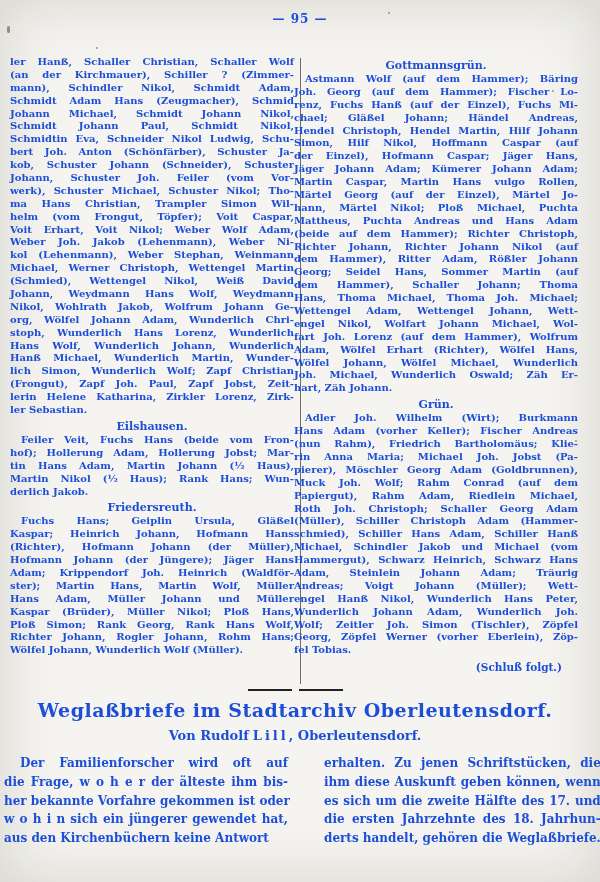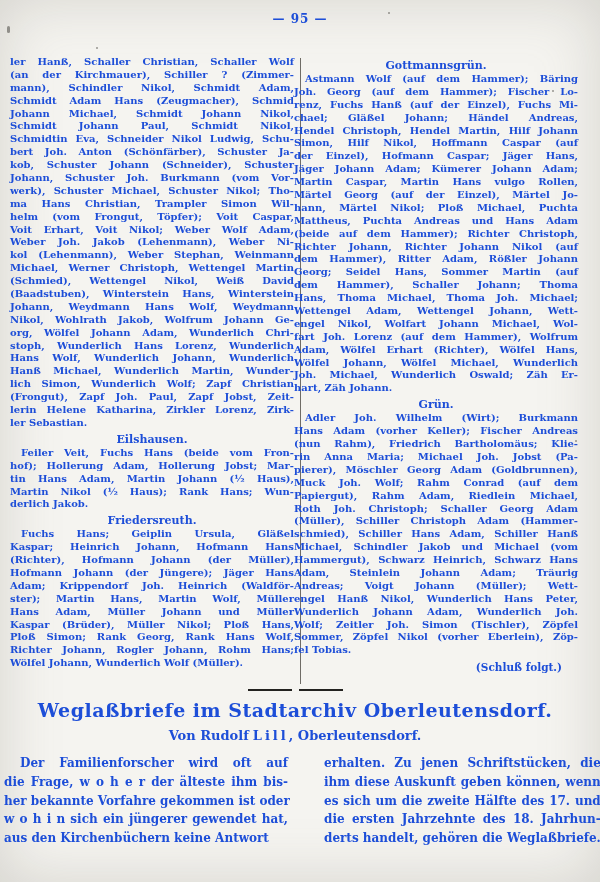--- a/index.html
+++ b/index.html
@@ -50,30 +50,29 @@
         <div>
             <div class="line">ler Hanß, Schaller Christian, Schaller Wolf</div>
             <div class="line">(an der Kirchmauer), Schiller ? (Zimmer-</div>
             <div class="line">mann), Schindler Nikol, Schmidt Adam,</div>
             <div class="line">Schmidt Adam Hans (Zeugmacher), Schmid</div>
             <div class="line">Johann Michael, Schmidt Johann Nikol,</div>
             <div class="line">Schmidt Johann Paul, Schmidt Nikol,</div>
             <div class="line">Schmidtin Eva, Schneider Nikol Ludwig, Schu-</div>
             <div class="line">bert Joh. Anton (Schönfärber), Schuster Ja-</div>
             <div class="line">kob, Schuster Johann (Schneider), Schuster</div>
-            <div class="line">Johann, Schuster Joh. Burkmann (vom Vor-</div>
+            <div class="line">Johann, Schuster Joh. Feiler (vom Vor-</div>
             <div class="line">werk), Schuster Michael, Schuster Nikol; Tho-</div>
             <div class="line">ma Hans Christian, Trampler Simon Wil-</div>
             <div class="line">helm (vom Frongut, Töpfer); Voit Caspar,</div>
             <div class="line">Voit Erhart, Voit Nikol; Weber Wolf Adam,</div>
             <div class="line">Weber Joh. Jakob (Lehenmann), Weber Ni-</div>
             <div class="line">kol (Lehenmann), Weber Stephan, Weinmann</div>
             <div class="line">Michael, Werner Christoph, Wettengel Martin</div>
             <div class="line">(Schmied), Wettengel Nikol, Weiß David</div>
-            <div class="line">(Baadstuben), Winterstein Hans, Winterstein</div>
             <div class="line">Johann, Weydmann Hans Wolf, Weydmann</div>
             <div class="line">Nikol, Wohlrath Jakob, Wolfrum Johann Ge-</div>
             <div class="line">org, Wölfel Johann Adam, Wunderlich Chri-</div>
             <div class="line">stoph, Wunderlich Hans Lorenz, Wunderlich</div>
             <div class="line">Hans Wolf, Wunderlich Johann, Wunderlich</div>
             <div class="line">Hanß Michael, Wunderlich Martin, Wunder-</div>
             <div class="line">lich Simon, Wunderlich Wolf; Zapf Christian</div>
             <div class="line">(Frongut), Zapf Joh. Paul, Zapf Jobst, Zeit-</div>
             <div class="line">lerin Helene Katharina, Zirkler Lorenz, Zirk-</div>
             <div class="line line-last">ler Sebastian.</div>
@@ -151,21 +150,21 @@
             <div class="line">Roth Joh. Christoph; Schaller Georg Adam</div>
             <div class="line">(Müller), Schiller Christoph Adam (Hammer-</div>
             <div class="line">schmied), Schiller Hans Adam, Schiller Hanß</div>
             <div class="line">Michael, Schindler Jakob und Michael (vom</div>
             <div class="line">Hammergut), Schwarz Heinrich, Schwarz Hans</div>
             <div class="line">Adam, Steinlein Johann Adam; Träurig</div>
             <div class="line">Andreas; Voigt Johann (Müller); Wett-</div>
             <div class="line">engel Hanß Nikol, Wunderlich Hans Peter,</div>
             <div class="line">Wunderlich Johann Adam, Wunderlich Joh.</div>
             <div class="line">Wolf; Zeitler Joh. Simon (Tischler), Zöpfel</div>
-            <div class="line">Sommer, Zöpfel Nikol (vorher Eberlein), Zöp-</div>
+            <div class="line">Georg, Zöpfel Werner (vorher Eberlein), Zöp-</div>
             <div class="line line-last">fel Tobias.</div>
           </div>
       </div>
       <div class="note">(Schluß folgt.)</div>
     </div>
   </div>
 
   <div class="article">
     <div class="divider">
         <span></span>

